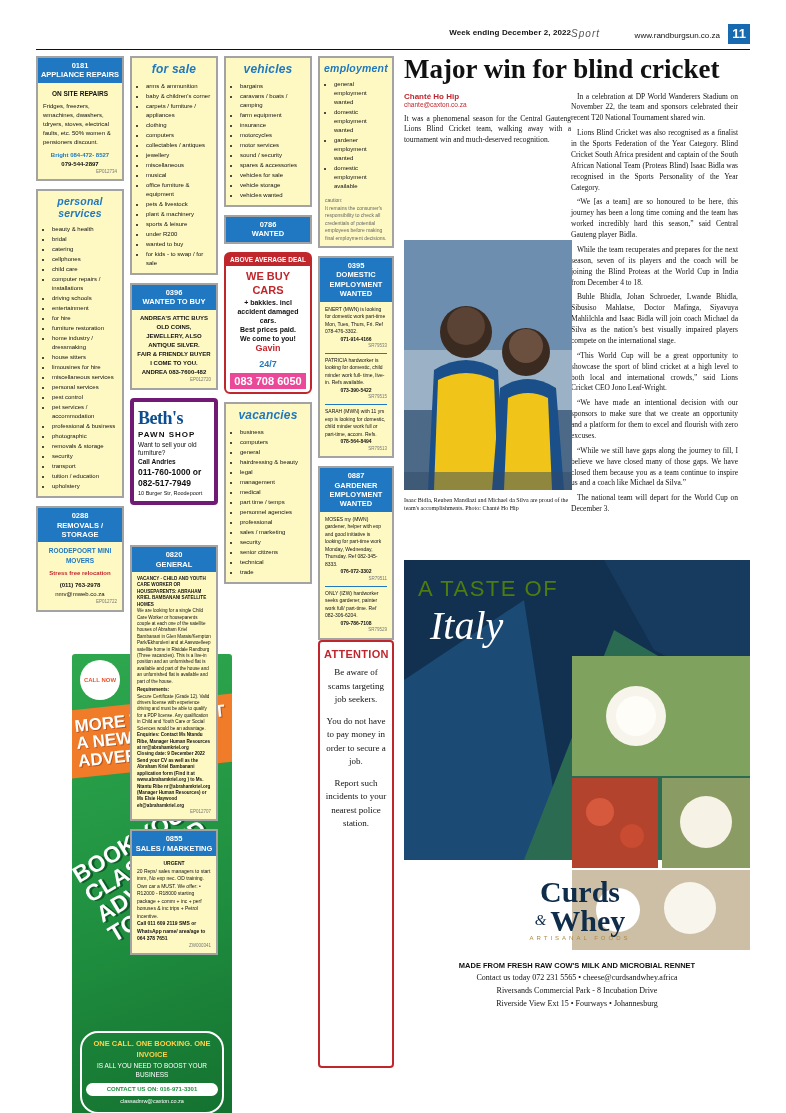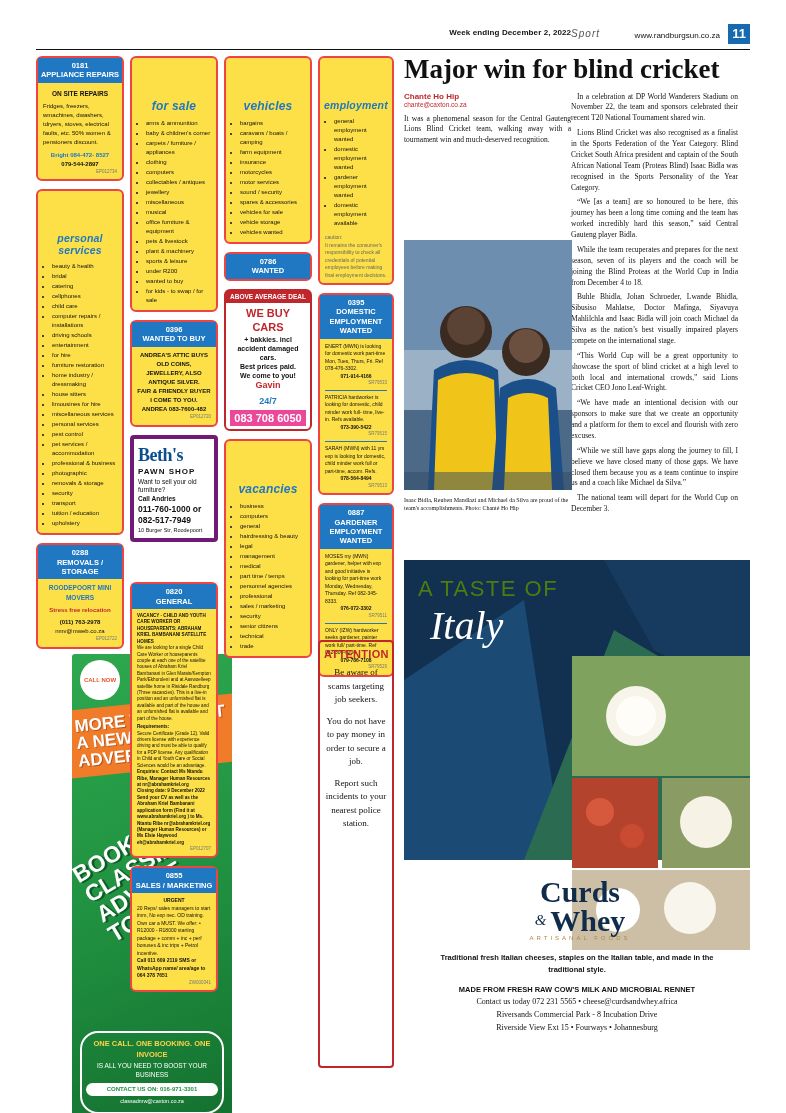--- a/index.html
+++ b/index.html
@@ -30,32 +30,32 @@
   }
   .mast-url { position:absolute; right: 30px; top: 3px; font-size: 8px;}
 
   
   .col { position: absolute; top: 56px; }
   .col1 { left: 36px; width: 88px; }
   .col2 { left: 130px; width: 88px; }
   .col3 { left: 224px; width: 88px; }
   .col4 { left: 318px; width: 76px; }
 
-  .cbox { border: 2px solid #ef4444; border-radius: 6px; margin-bottom: 8px; background:#fde047; }
+  .cbox { border: 2px solid #a3a3a3; border-radius: 0; margin-bottom: 8px; background:#fef9c3; }
   .cbox-head {
     background: #1f78c1; color:#fff; text-align:center; font-weight:bold;
     font-size: 7.5px; padding: 3px 2px; line-height: 1.25;
   }
   .cbox-head .code { display:block; font-size: 7.5px; }
   .cbox-body { padding: 4px 5px; font-size: 6px; line-height: 1.5; }
   .cbox-body ul { margin:0; padding-left: 9px; }
   .cbox-body li { margin: 0 0 1px 0; }
   .cat-title {
     color:#1f78c1; font-style: italic; font-weight: bold; font-size: 12px;
-    text-align:center; padding: 4px 0 2px; letter-spacing: .2px; margin-top: 37px;
+    text-align:center; padding: 4px 0 2px; letter-spacing: .2px;
   }
   .cat-title.small { font-size: 10.5px; }
   .center { text-align:center; }
   .b { font-weight:bold; }
   .tiny { font-size: 5px; color:#666; }
   .ref { font-size: 4.5px; color:#777; text-align:right; display:block; }
 
   
   .cars-box {
     border: 2px solid #c0272d; border-radius:6px; text-align:center; padding: 3px 4px; margin-bottom:8px;
@@ -503,21 +503,20 @@
     <div class="italy-script">Italy</div>
     <div class="curds">
       <div class="curds-1">Curds</div>
       <div style="display:flex;align-items:center;justify-content:center;gap:4px;">
         <span class="curds-amp">&amp;</span>
         <span class="curds-2">Whey</span>
       </div>
       <div class="curds-sub">ARTISANAL FOODS</div>
     </div>
     <div class="italy-foot">
-      <div class="b2" style="padding:0 20px;">Traditional fresh Italian cheeses, staples on the Italian table, and made in the traditional style.</div>
       <div class="b2" style="margin-top:8px;">MADE FROM FRESH RAW COW'S MILK AND MICROBIAL RENNET</div>
       <div class="serif">Contact us today 072 231 5565 • cheese@curdsandwhey.africa</div>
       <div class="serif">Riversands Commercial Park - 8 Incubation Drive</div>
       <div class="serif">Riverside View Ext 15 • Fourways • Johannesburg</div>
     </div>
   </div>
 
 </div>
 
 </body></html>

